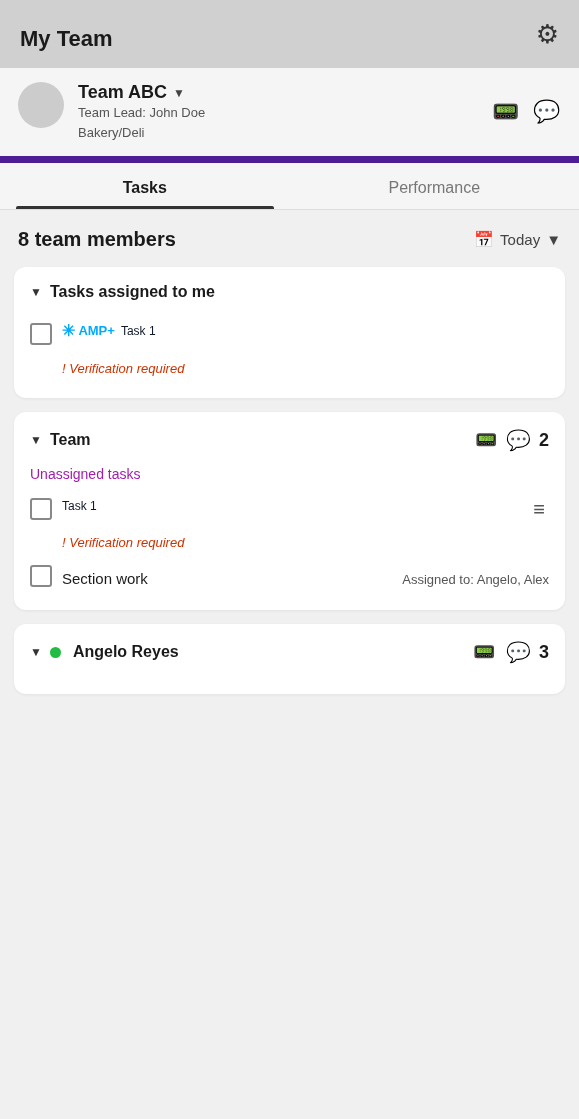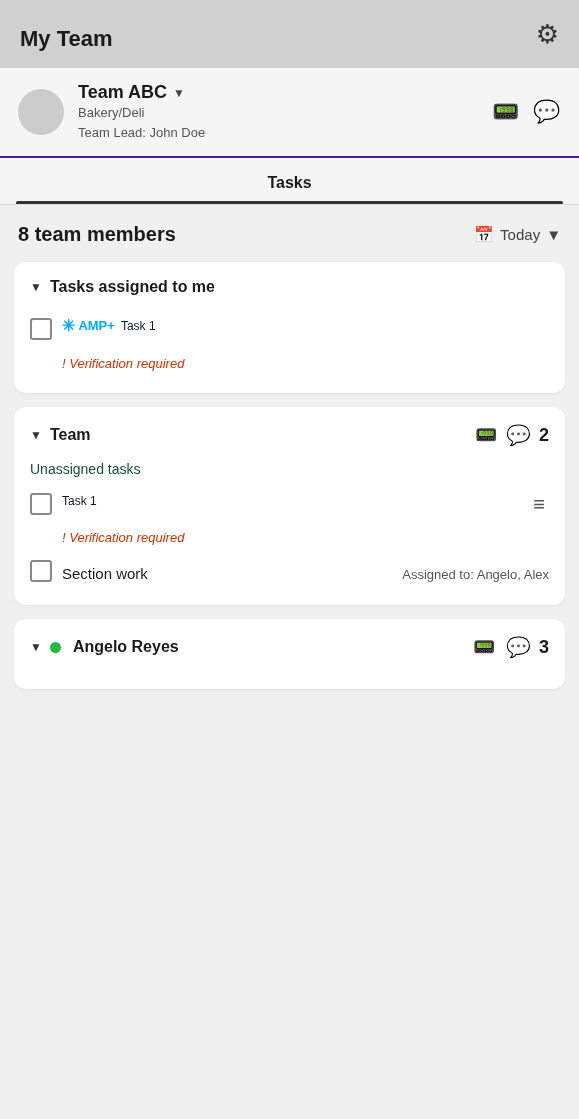--- a/index.html
+++ b/index.html
@@ -28,24 +28,23 @@
     }
     .gear-icon {
       font-size: 26px;
       color: #333;
     }
 
     
     .team-info-bar {
       background: #f5f5f5;
       display: flex;
-      align-items: center;
       padding: 14px 18px;
       gap: 14px;
-      border-bottom: 2px solid #4c1d95;
+      border-bottom: 7px solid #4c1d95;
     }
     .avatar {
       width: 46px;
       height: 46px;
       background: #ccc;
       border-radius: 50%;
       flex-shrink: 0;
     }
     .team-name-area {
       flex: 1;
@@ -224,21 +223,21 @@
     .task-menu-icon {
       font-size: 20px;
       color: #555;
       cursor: pointer;
       padding: 2px 4px;
     }
 
     
     .section-label {
       font-size: 14px;
-      color: #14532d;
+      color: #a21caf;
       margin: 12px 0 8px 0;
     }
 
     
     .assigned-task-row {
       display: flex;
       align-items: flex-end;
       gap: 10px;
       padding: 7px 0;
     }
@@ -284,32 +283,35 @@
   <span class="gear-icon">⚙</span>
 </div>
 
 <div class="team-info-bar">
   <div class="avatar"></div>
   <div class="team-name-area">
     <div class="team-name-row">
       <span class="team-name-text">Team ABC</span>
       <span class="dropdown-arrow">▼</span>
     </div>
+    <div class="team-sub-text">Team Lead: John Doe</div>
     <div class="team-sub-text">Bakery/Deli</div>
-    <div class="team-sub-text">Team Lead: John Doe</div>
   </div>
   <div class="team-icons">
     <span class="icon-btn">📟</span>
     <span class="icon-btn">💬</span>
   </div>
 </div>
 
 <div class="tabs-bar">
   <div class="tab active">
     <span>Tasks</span>
+  </div>
+  <div class="tab">
+    <span>Performance</span>
   </div>
 </div>
 
 <div class="main-content">
 
   <div class="members-header">
     <span class="members-count">8 team members</span>
     <div class="date-filter">
       <span class="date-filter-icon">📅</span>
       <span>Today</span>

